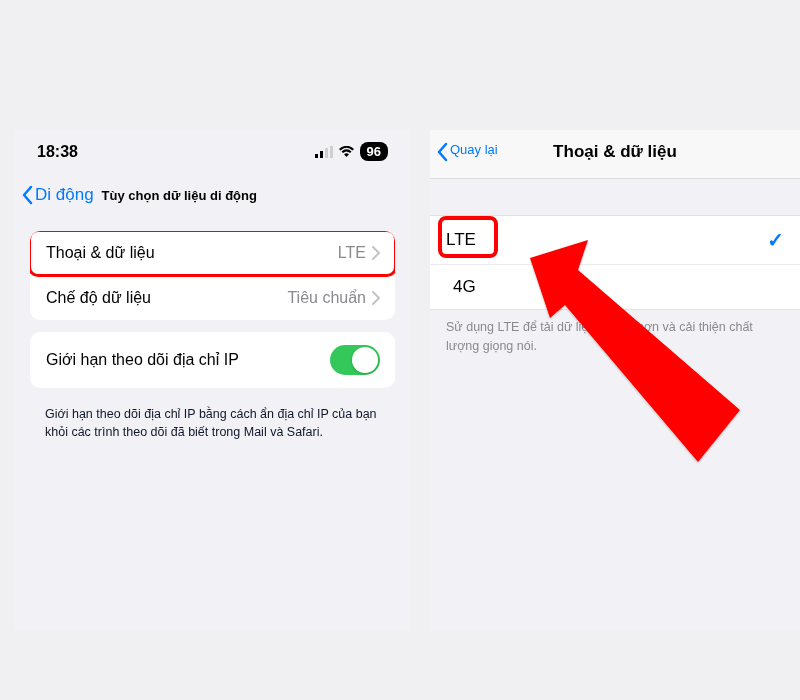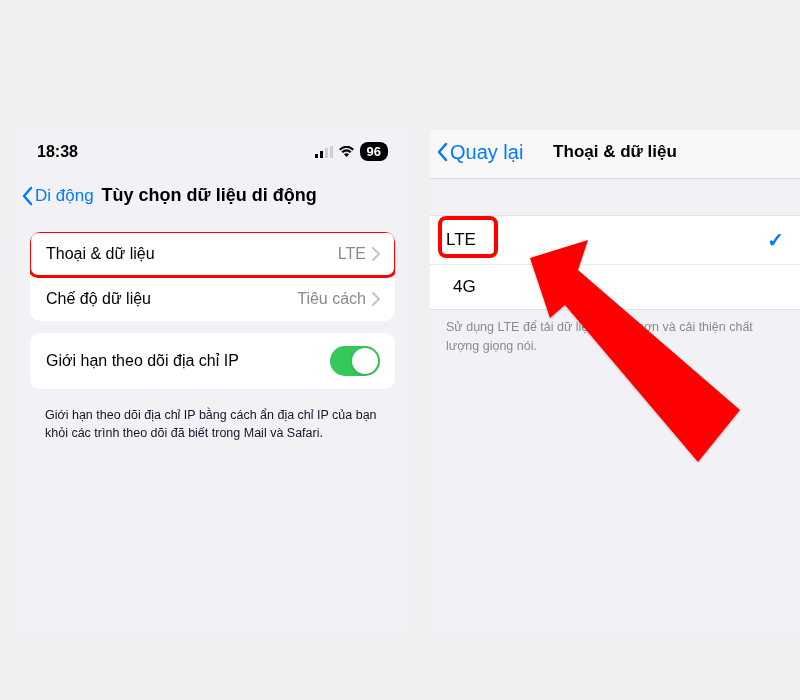--- a/index.html
+++ b/index.html
@@ -63,40 +63,40 @@
       margin-top: 8px;
     }
     .back-btn {
       display: flex;
       align-items: center;
       color: #007aff;
       font-size: 17px;
       gap: 2px;
     }
     .nav-title {
-      font-size: 18px;
+      font-size: 13px;
       font-weight: 600;
       margin-left: 6px;
     }
     .nav-bar-right {
       display: flex;
       align-items: center;
       padding: 12px 6px 16px;
       position: relative;
       justify-content: center;
       border-bottom: 1px solid #dcdcde;
       background: #f8f8f9;
     }
     .back-btn-right {
       position: absolute;
       left: 6px;
       display: flex;
-      align-items: center;
+      align-items: flex-start;
       color: #007aff;
-      font-size: 20px;
+      font-size: 13px;
       gap: 2px;
     }
     .nav-title-right {
       font-size: 17px;
       font-weight: 600;
     }
     .settings-group {
       background: #fff;
       border-radius: 10px;
       margin: 12px 15px;
@@ -243,21 +243,21 @@
       <span class="row-value">
         <span>LTE</span>
         <svg class="chevron" width="8" height="14" viewBox="0 0 8 14">
             <path d="M1 1 L7 7 L1 13" stroke="#c4c4c6" stroke-width="2" fill="none" stroke-linecap="round" stroke-linejoin="round"></path>
           </svg>
       </span>
     </div>
     <div class="settings-row">
       <span>Chế độ dữ liệu</span>
       <span class="row-value">
-        <span>Tiêu cách</span>
+        <span>Tiêu chuẩn</span>
         <svg class="chevron" width="8" height="14" viewBox="0 0 8 14">
             <path d="M1 1 L7 7 L1 13" stroke="#c4c4c6" stroke-width="2" fill="none" stroke-linecap="round" stroke-linejoin="round"></path>
           </svg>
       </span>
     </div>
   </div>
 
   <div class="settings-group">
     <div class="settings-row">
       <span>Giới hạn theo dõi địa chỉ IP</span>

